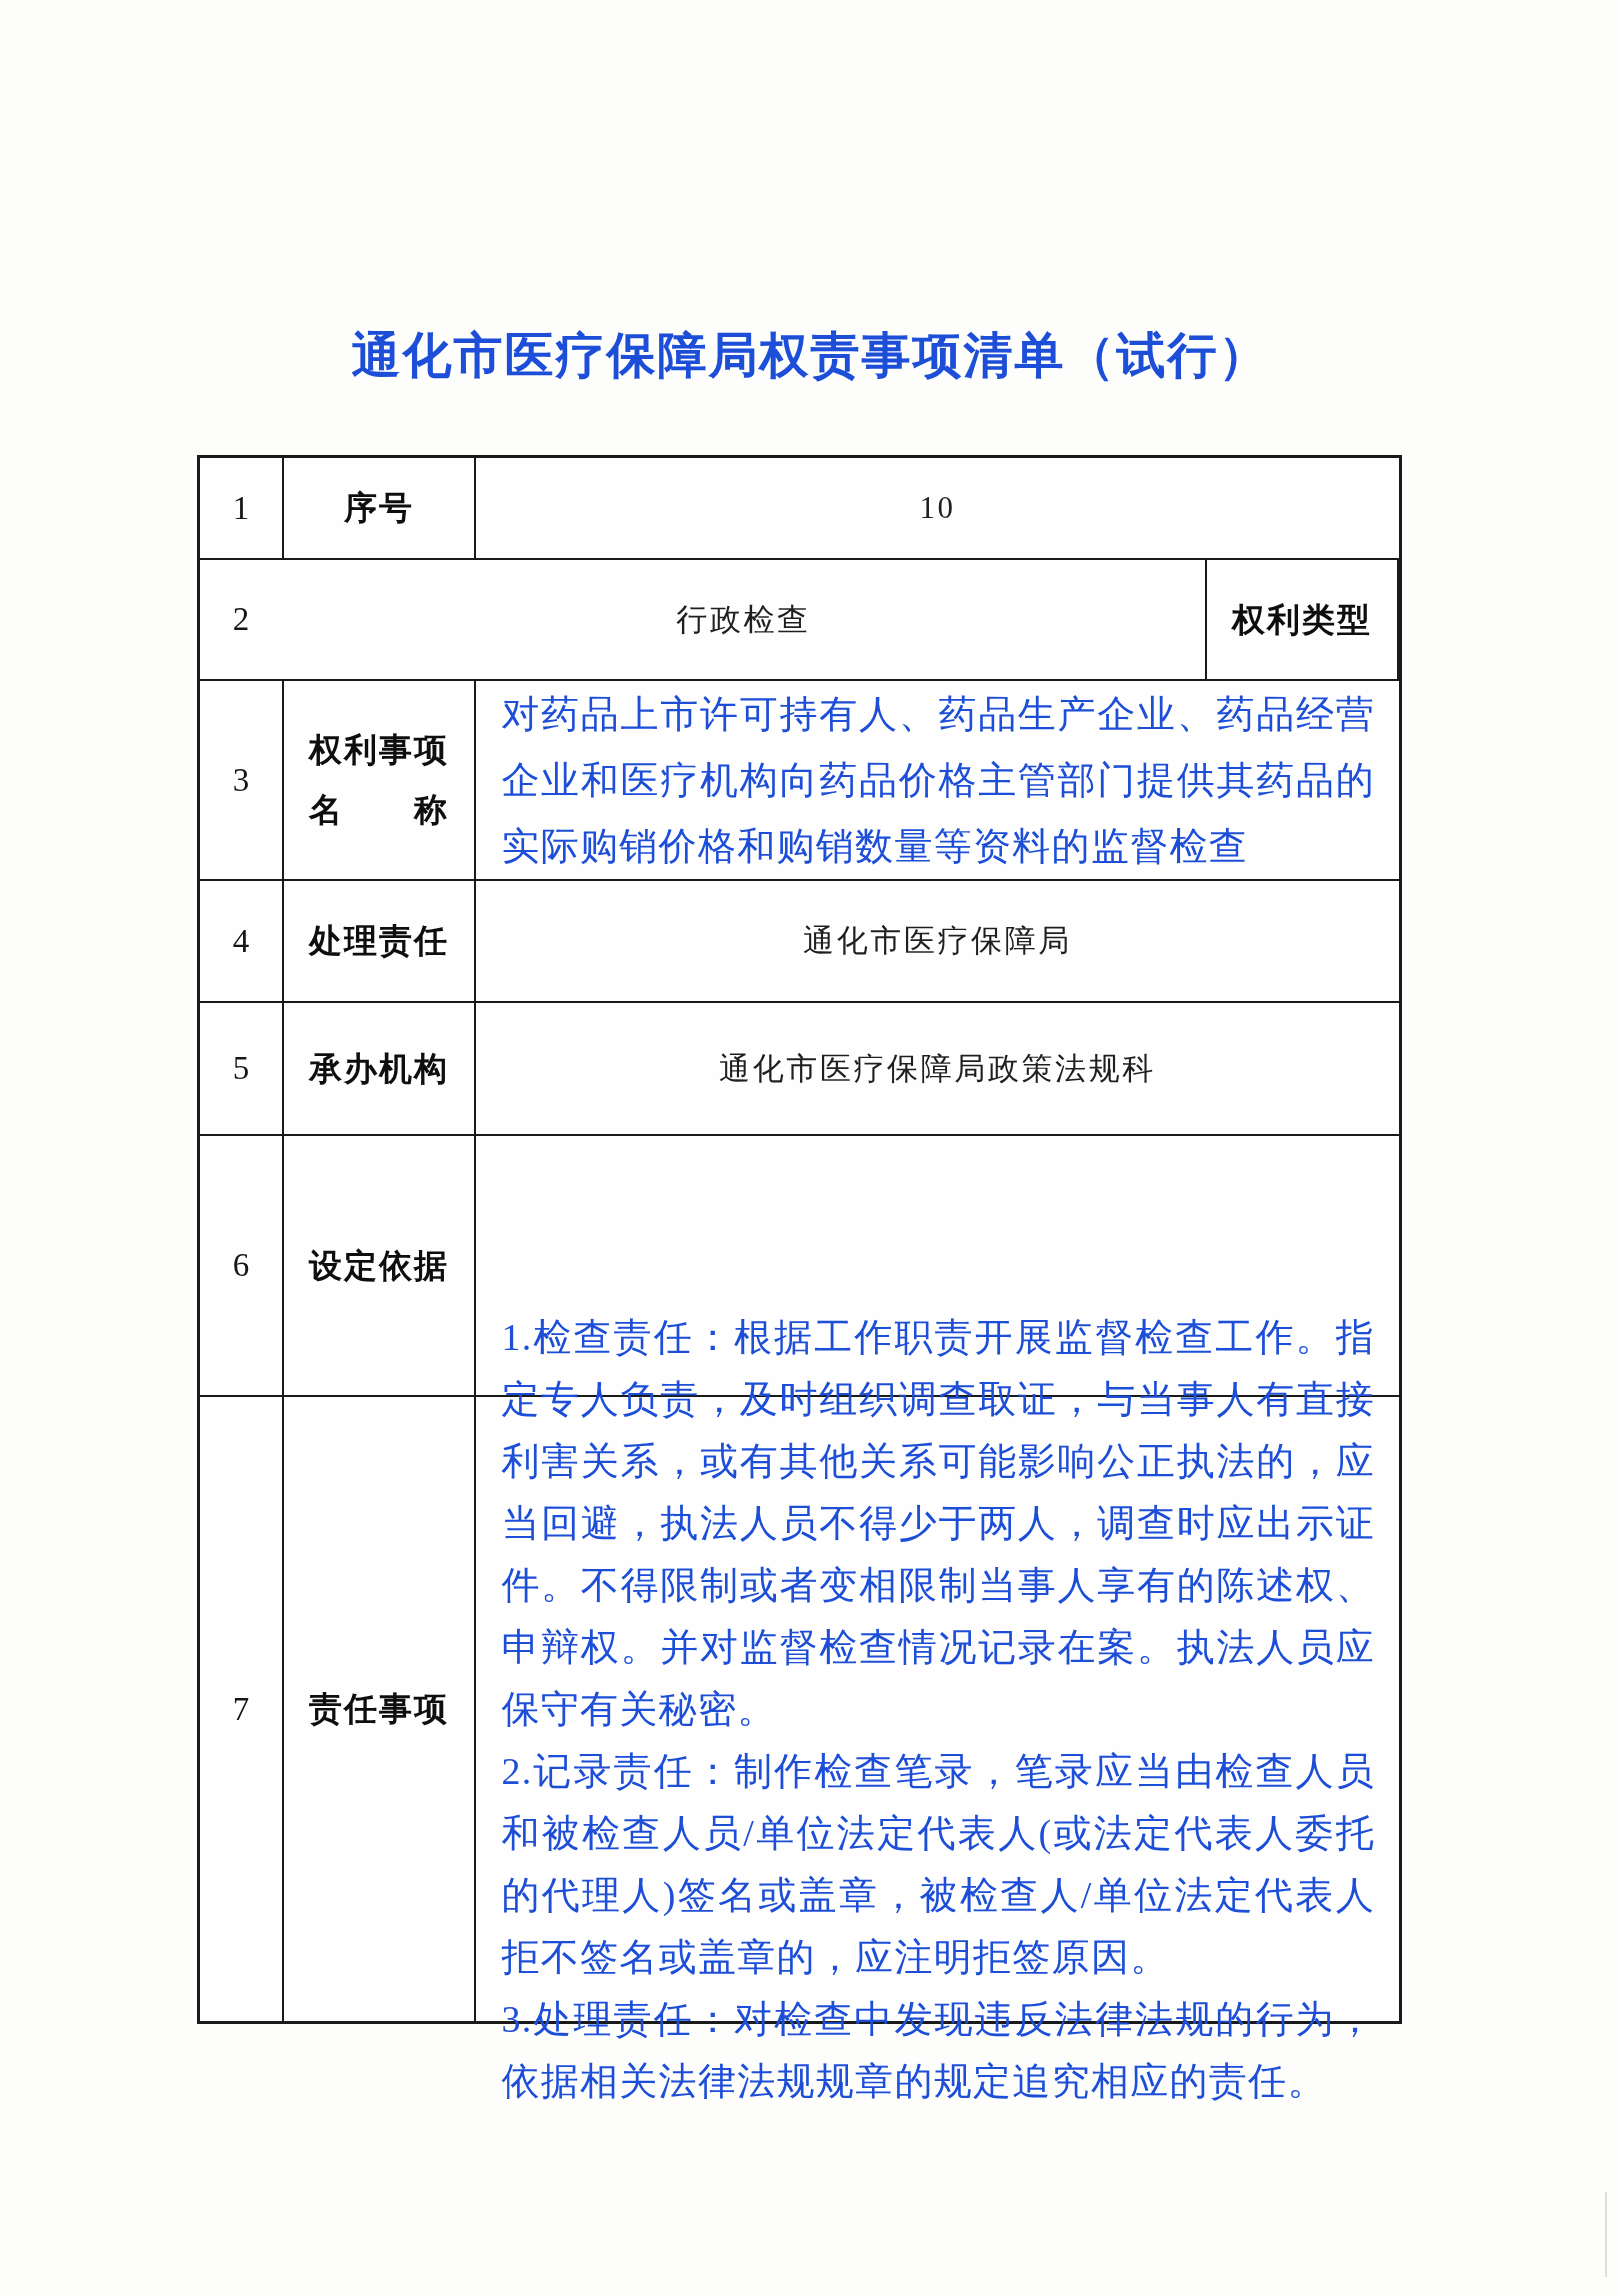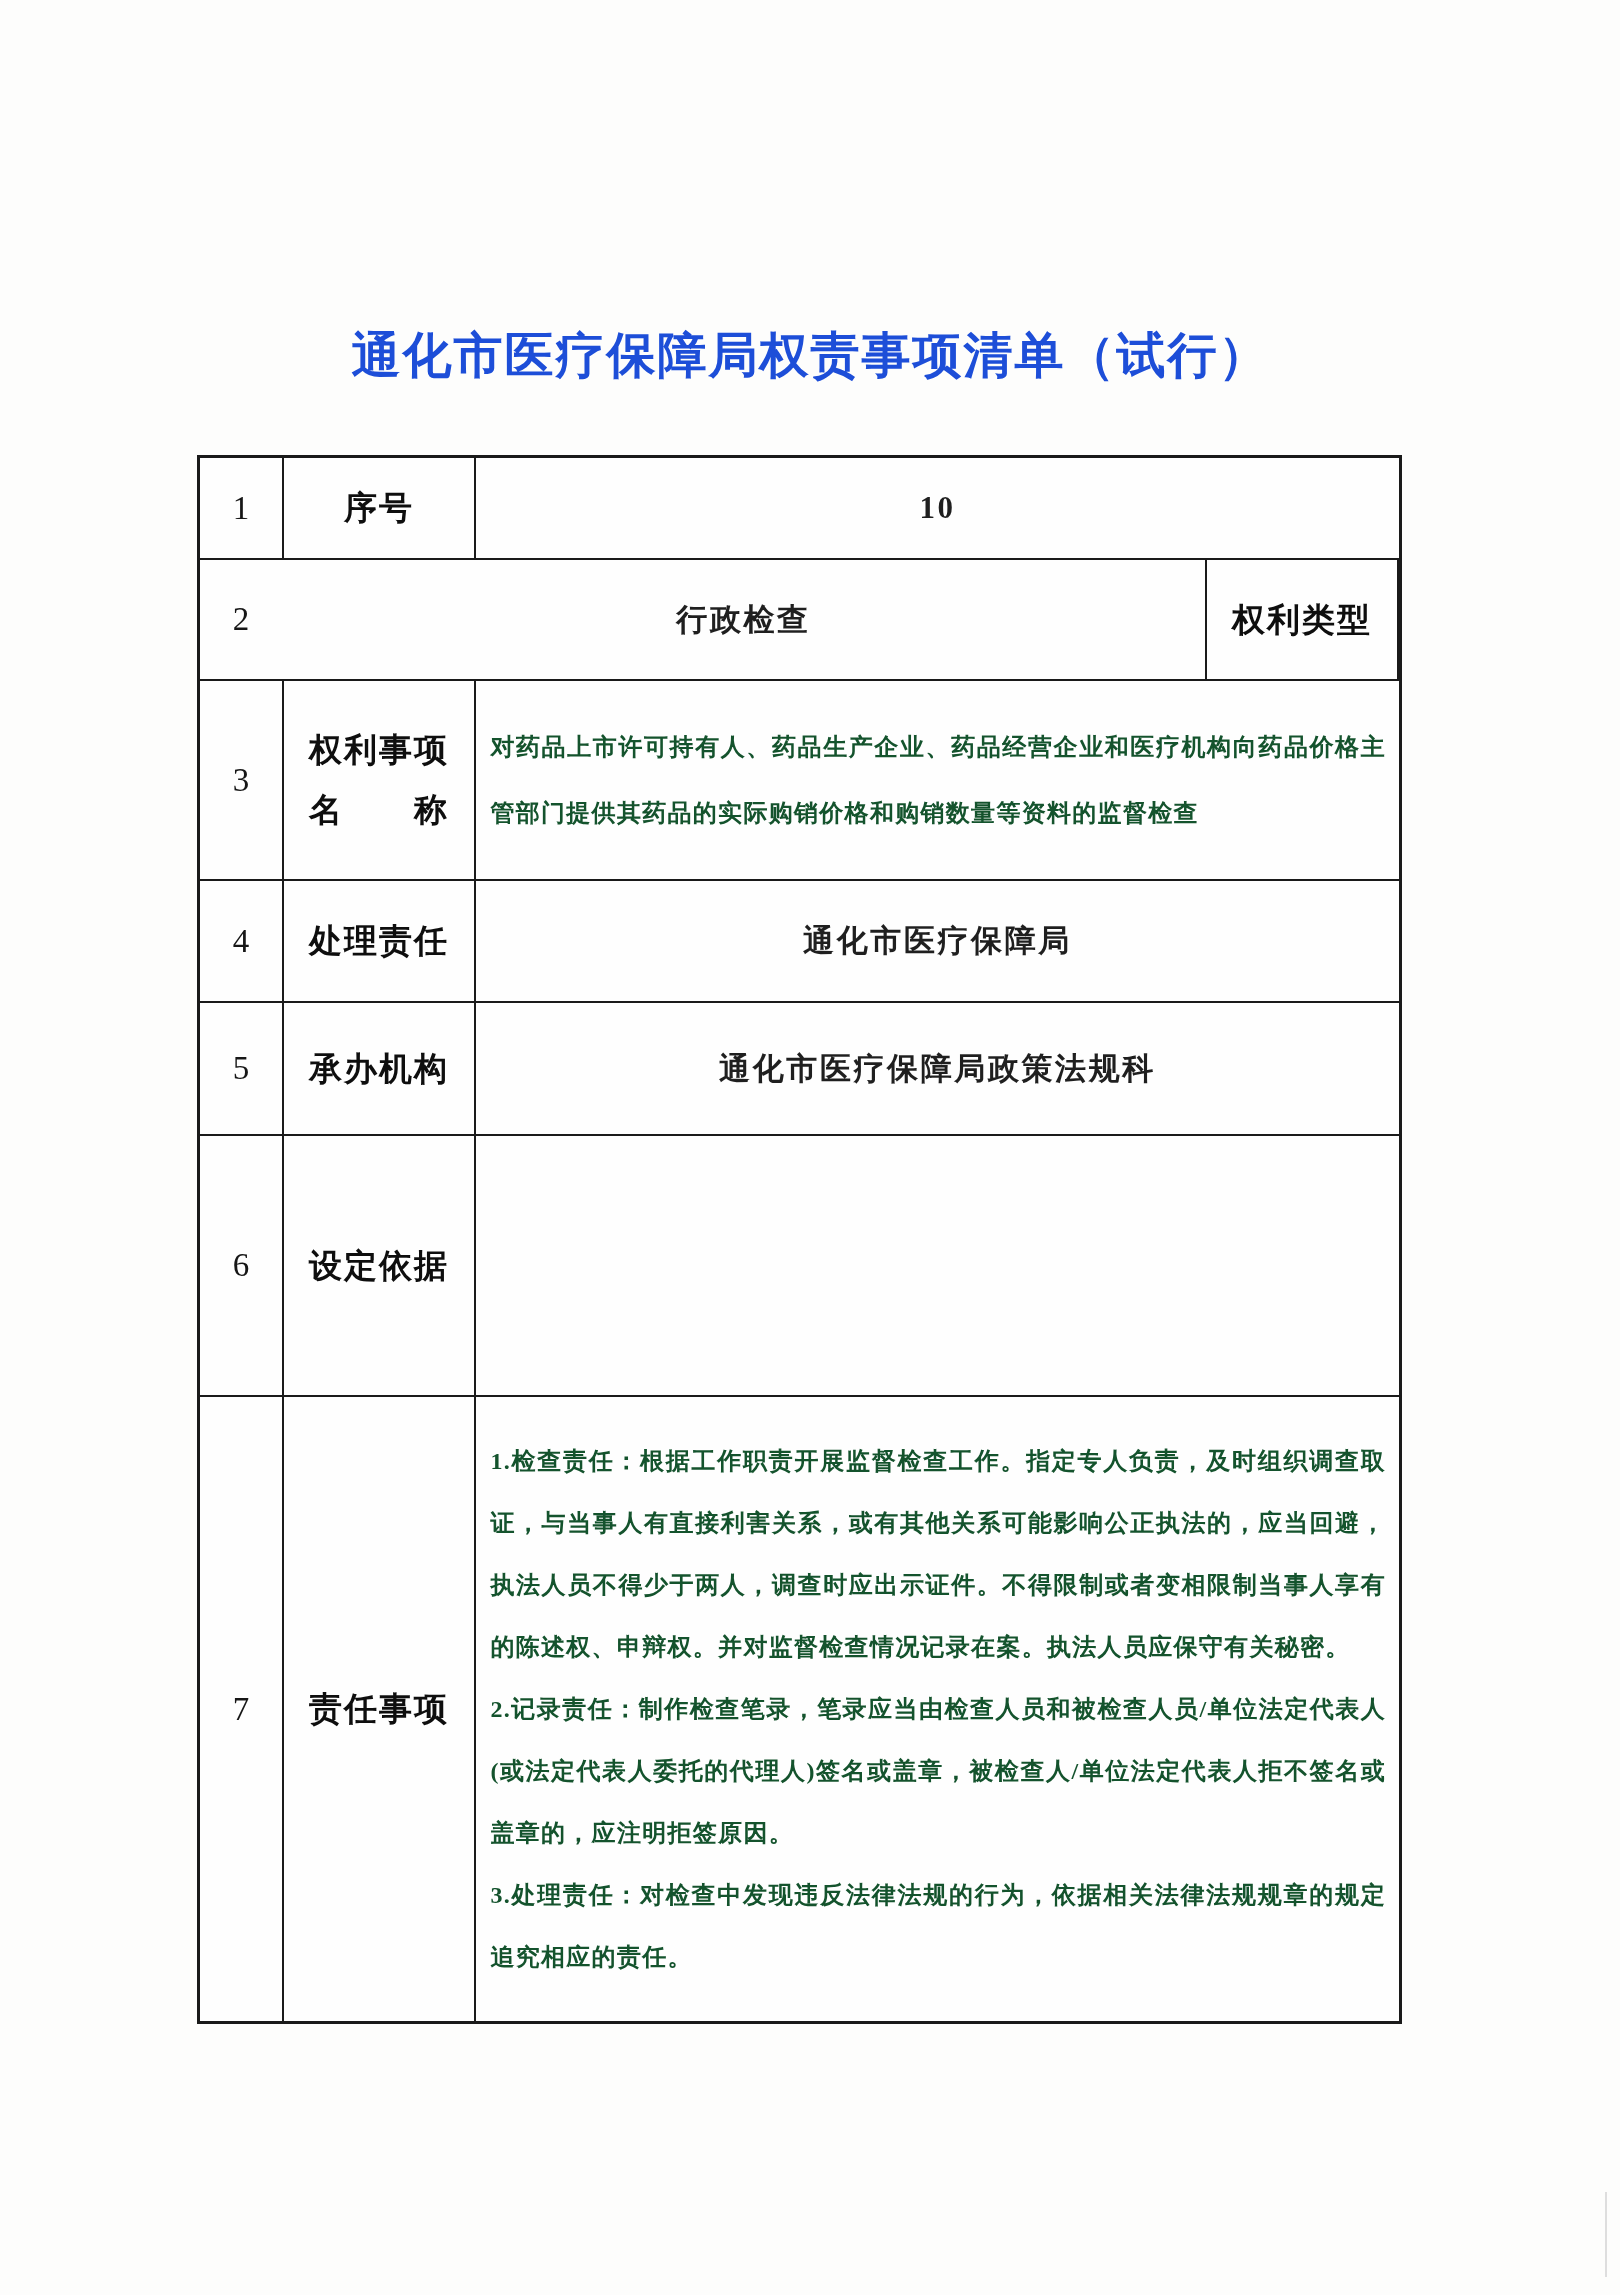--- a/index.html
+++ b/index.html
@@ -92,37 +92,36 @@
     text-align: center;
   }
   .c-content {
     flex: 1 1 auto;
     display: flex;
     align-items: center;
     min-width: 0;
   }
   .inner {
     width: 100%;
-    margin: 0;
-    font-weight: bold;
+    margin: 11px;
   }
   .center-text .inner {
     text-align: center;
     font-size: 31px;
     letter-spacing: 2.6px;
     color: #1f1f1f;
   }
   .justify-text .inner {
     padding: 0 13px 0 14.4px;
     text-align: justify;
     text-align-last: left;
-    font-size: 24px;
+    font-size: 38px;
     line-height: 66px;
     letter-spacing: 1.3px;
-    color: #14532d;
+    color: #1d4ed8;
   }
   .r7.justify-text .inner {
     line-height: 62px;
   }
   .inner p { margin: 0; }
 </style>
 </head>
 <body>
 
 <div class="page">

